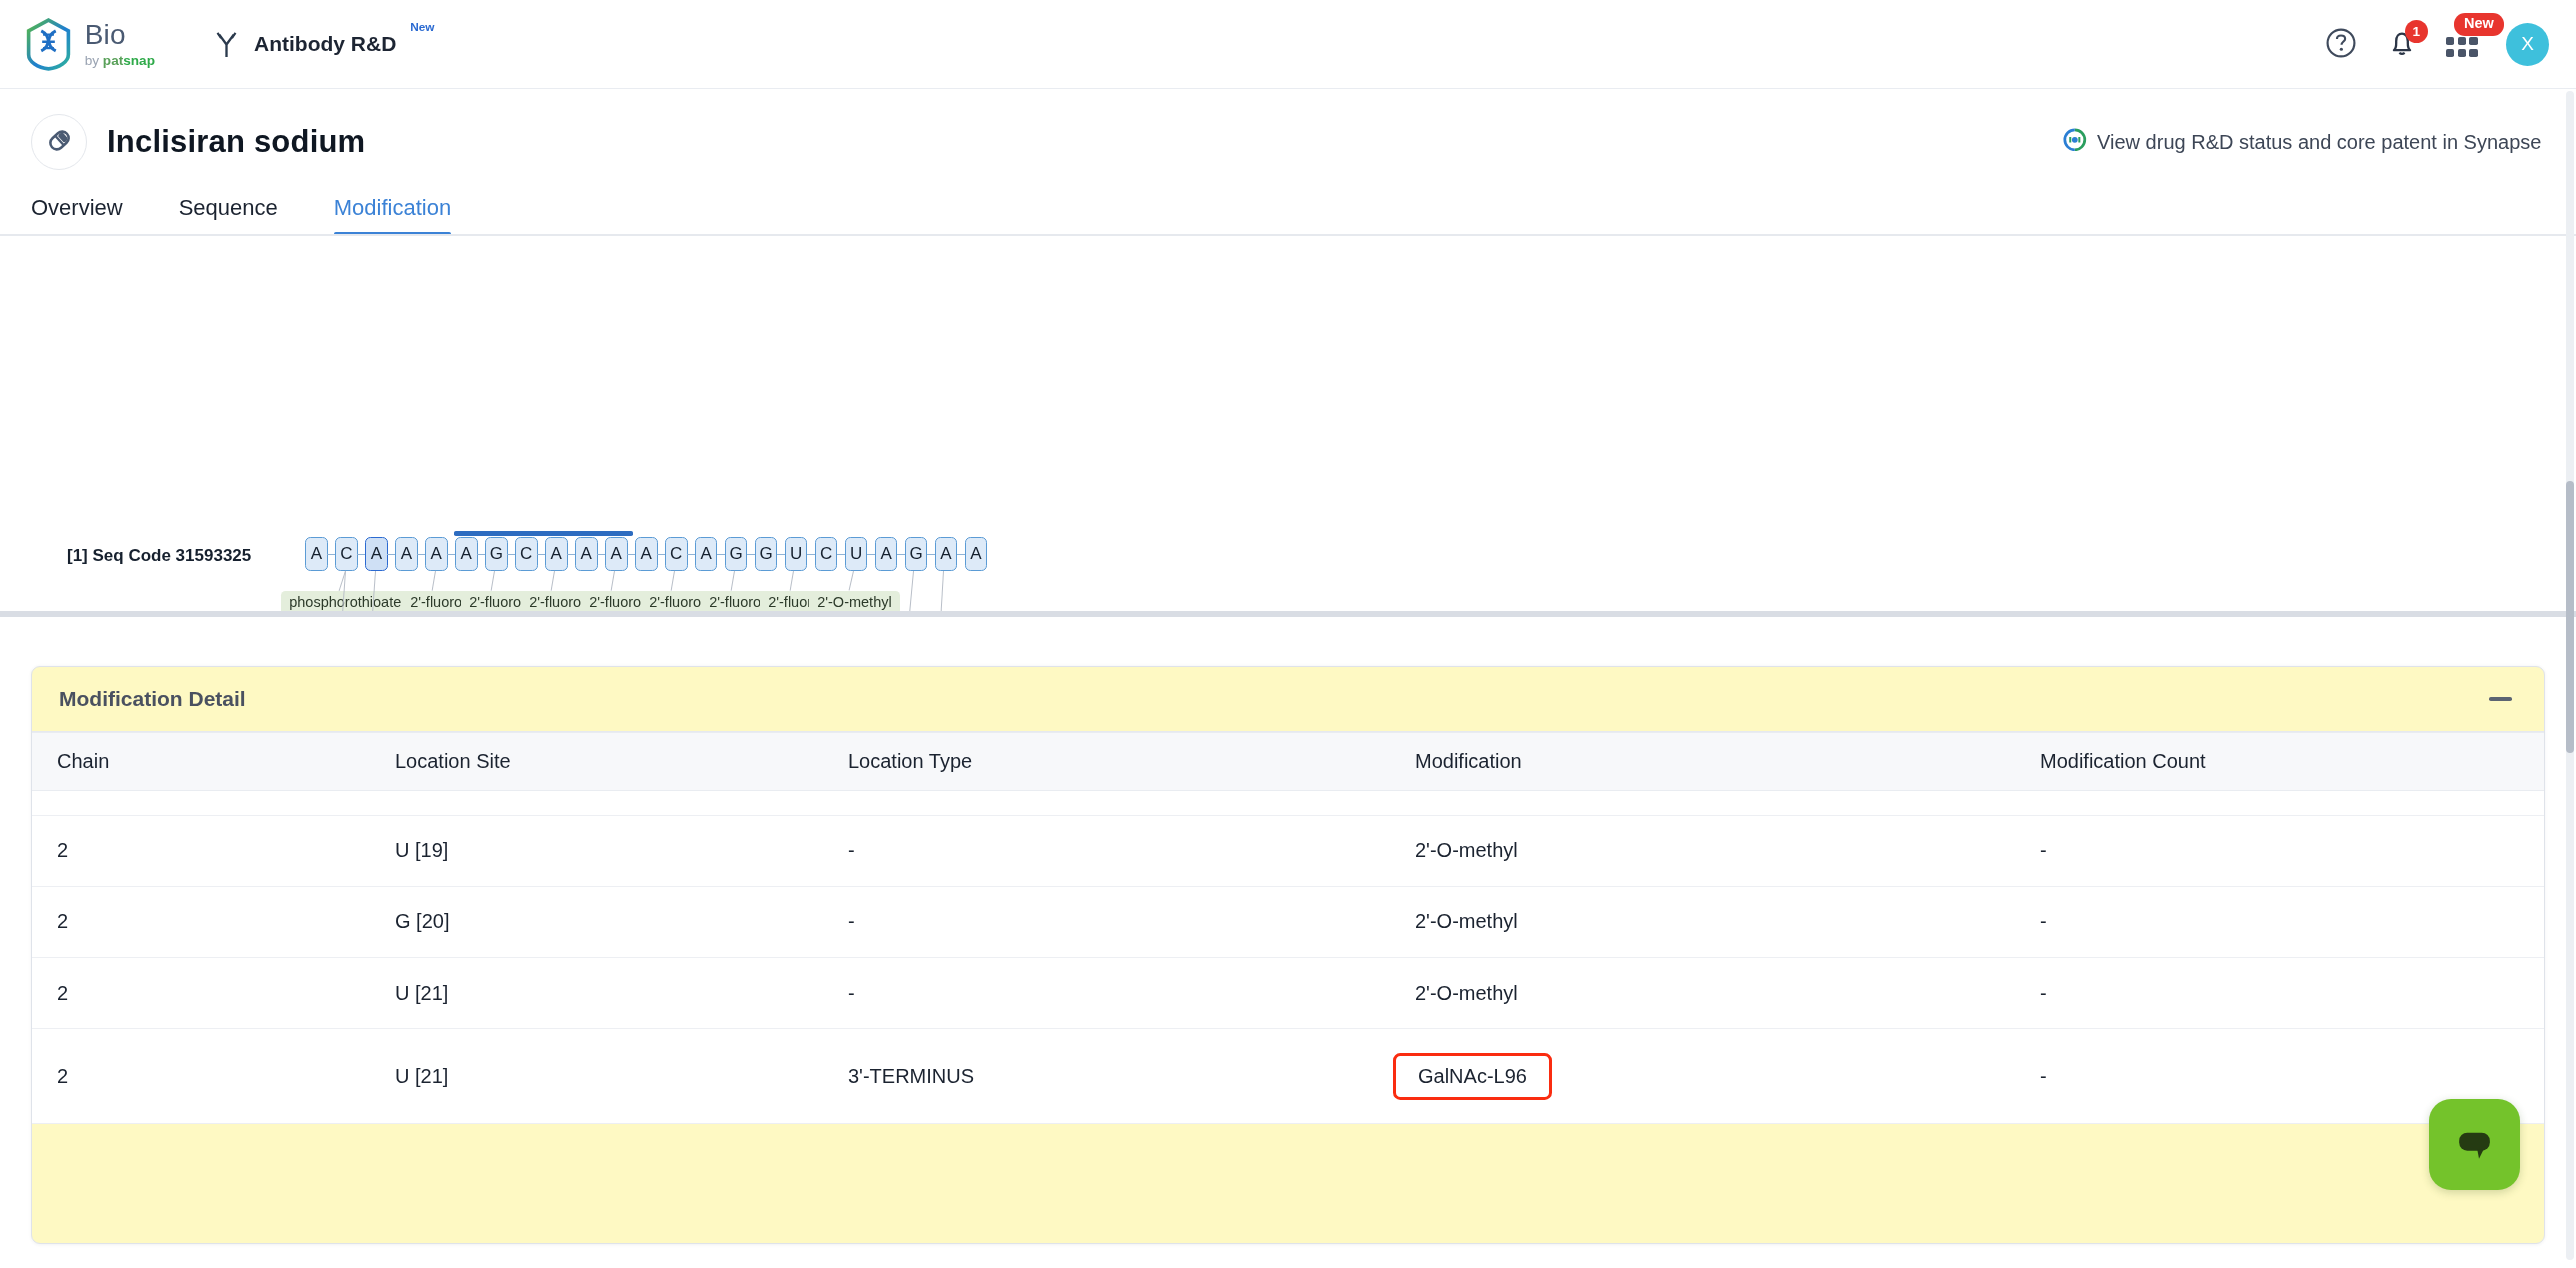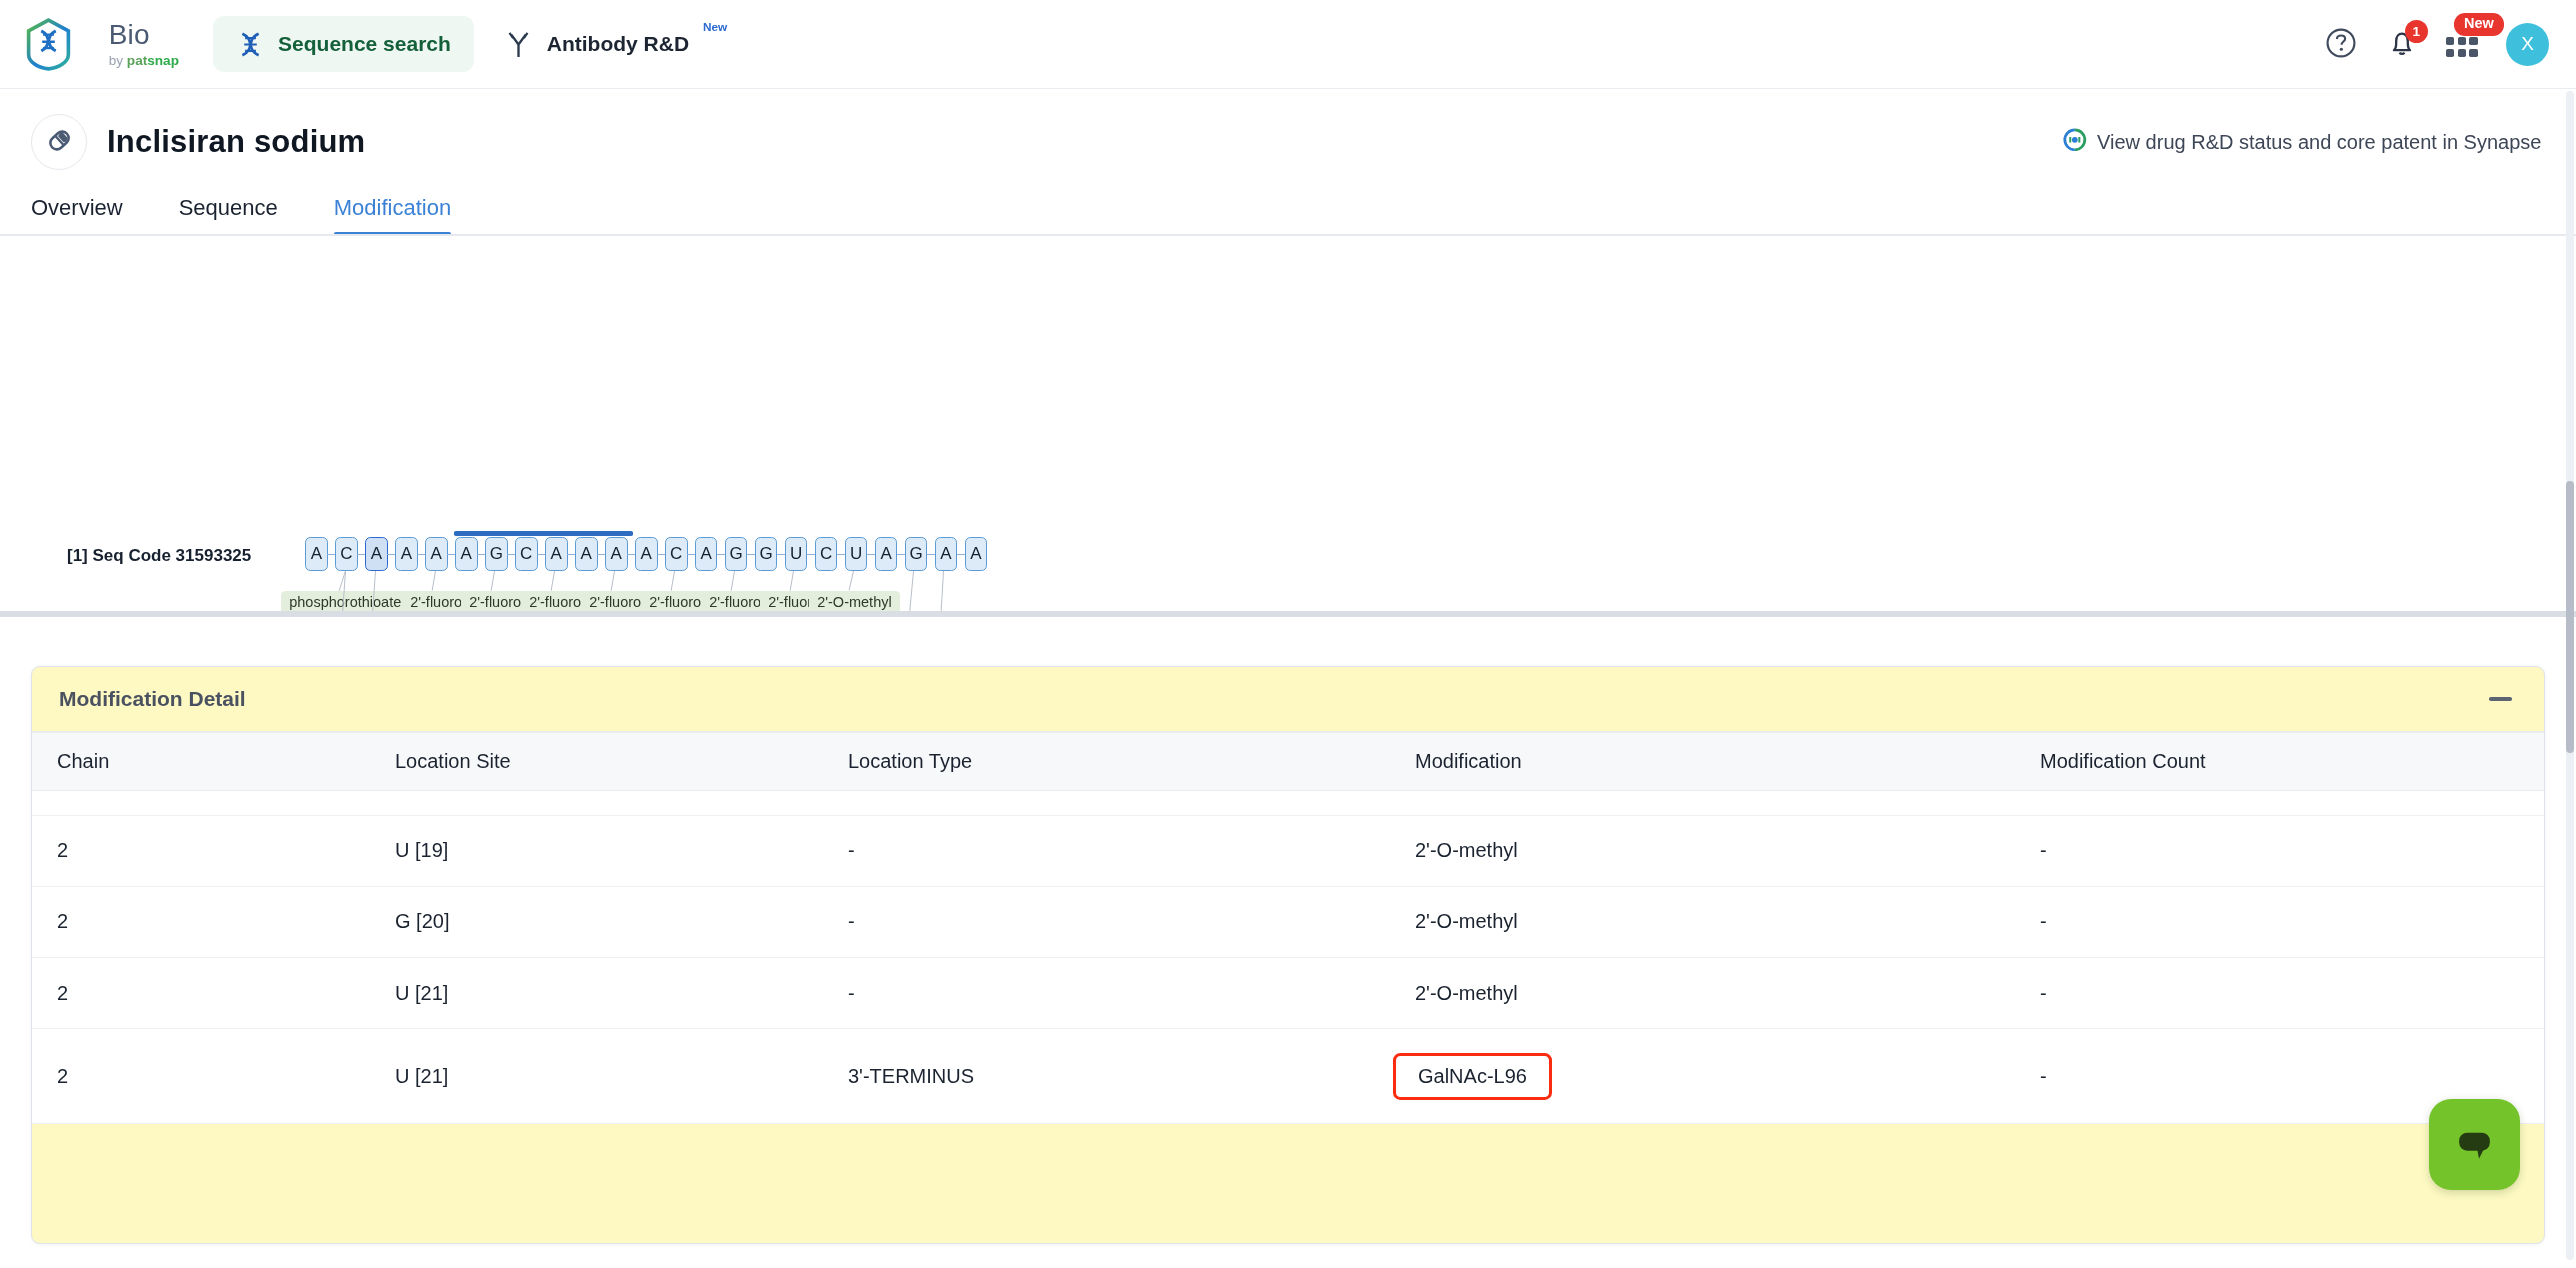--- a/index.html
+++ b/index.html
@@ -15,21 +15,21 @@
   }
 
   
   .topbar {
     height:89px; display:flex; align-items:center;
     padding:0 27px 0 25px; background:#fff;
     border-bottom:0.9px solid #e9ecf1; position:relative;
   }
   .brand { display:flex; align-items:center; gap:12.7px; }
   .brand-logo { width:47px; height:53px; flex:none; }
-  .brand-text { display:flex; flex-direction:column; line-height:1;margin-left:24px; }
+  .brand-text { display:flex; flex-direction:column; line-height:1; }
   .brand-title { font-size:28px; font-weight:400; color:#4a5a72; letter-spacing:0.2px; }
   .brand-sub { font-size:13.6px; margin-top:5.4px; font-weight:700; color:#8b95a5; }
   .brand-sub .pat { color:#5aa15a; }
   .brand-sub .snap { color:#2faa4a; }
   .brand-sub .by { color:#9aa3b2; font-weight:400; }
 
   .navtabs { display:flex; align-items:center; margin-left:34px; gap:7.3px; }
   .navtab {
     display:flex; align-items:center; gap:14.5px;
     padding:13.6px 23.6px; border-radius:11px; cursor:pointer;
@@ -200,30 +200,20 @@
         <path d="M20 18 L32 18 M19 26 L33 26 M20 33 L32 33" stroke="#1f6fc4" stroke-width="2.6"></path>
       </svg>
     </span>
     <span class="brand-text">
       <span class="brand-title">Bio</span>
       <span class="brand-sub"><span class="by">by </span><span class="pat">pat</span><span class="snap">snap</span></span>
     </span>
   </div>
 
   <div class="navtabs">
-    <div class="navtab active">
-      <span class="navtab-icon">
-        <svg width="27" height="29" viewBox="0 0 30 32">
-          <path d="M6 4 C20 10 10 22 24 28" stroke="#1f5fb8" stroke-width="3" fill="none"></path>
-          <path d="M24 4 C10 10 20 22 6 28" stroke="#1f5fb8" stroke-width="3" fill="none"></path>
-          <path d="M9 9 L21 9 M8 16 L22 16 M9 23 L21 23" stroke="#1f5fb8" stroke-width="2.4"></path>
-        </svg>
-      </span>
-      <span class="navtab-label">Sequence search</span>
-    </div>
     <div class="navtab">
       <span class="navtab-icon">
         <svg width="27" height="29" viewBox="0 0 30 32">
           <path d="M15 30 L15 16 M15 16 L7 5 M15 16 L23 5" stroke="#2b3a4d" stroke-width="2.6" fill="none"></path>
           <path d="M5 3 L9 9 M25 3 L21 9" stroke="#2b3a4d" stroke-width="2.4"></path>
         </svg>
       </span>
       <span class="navtab-label">Antibody R&amp;D</span>
       <span class="badge-new-sm">New</span>
     </div>

